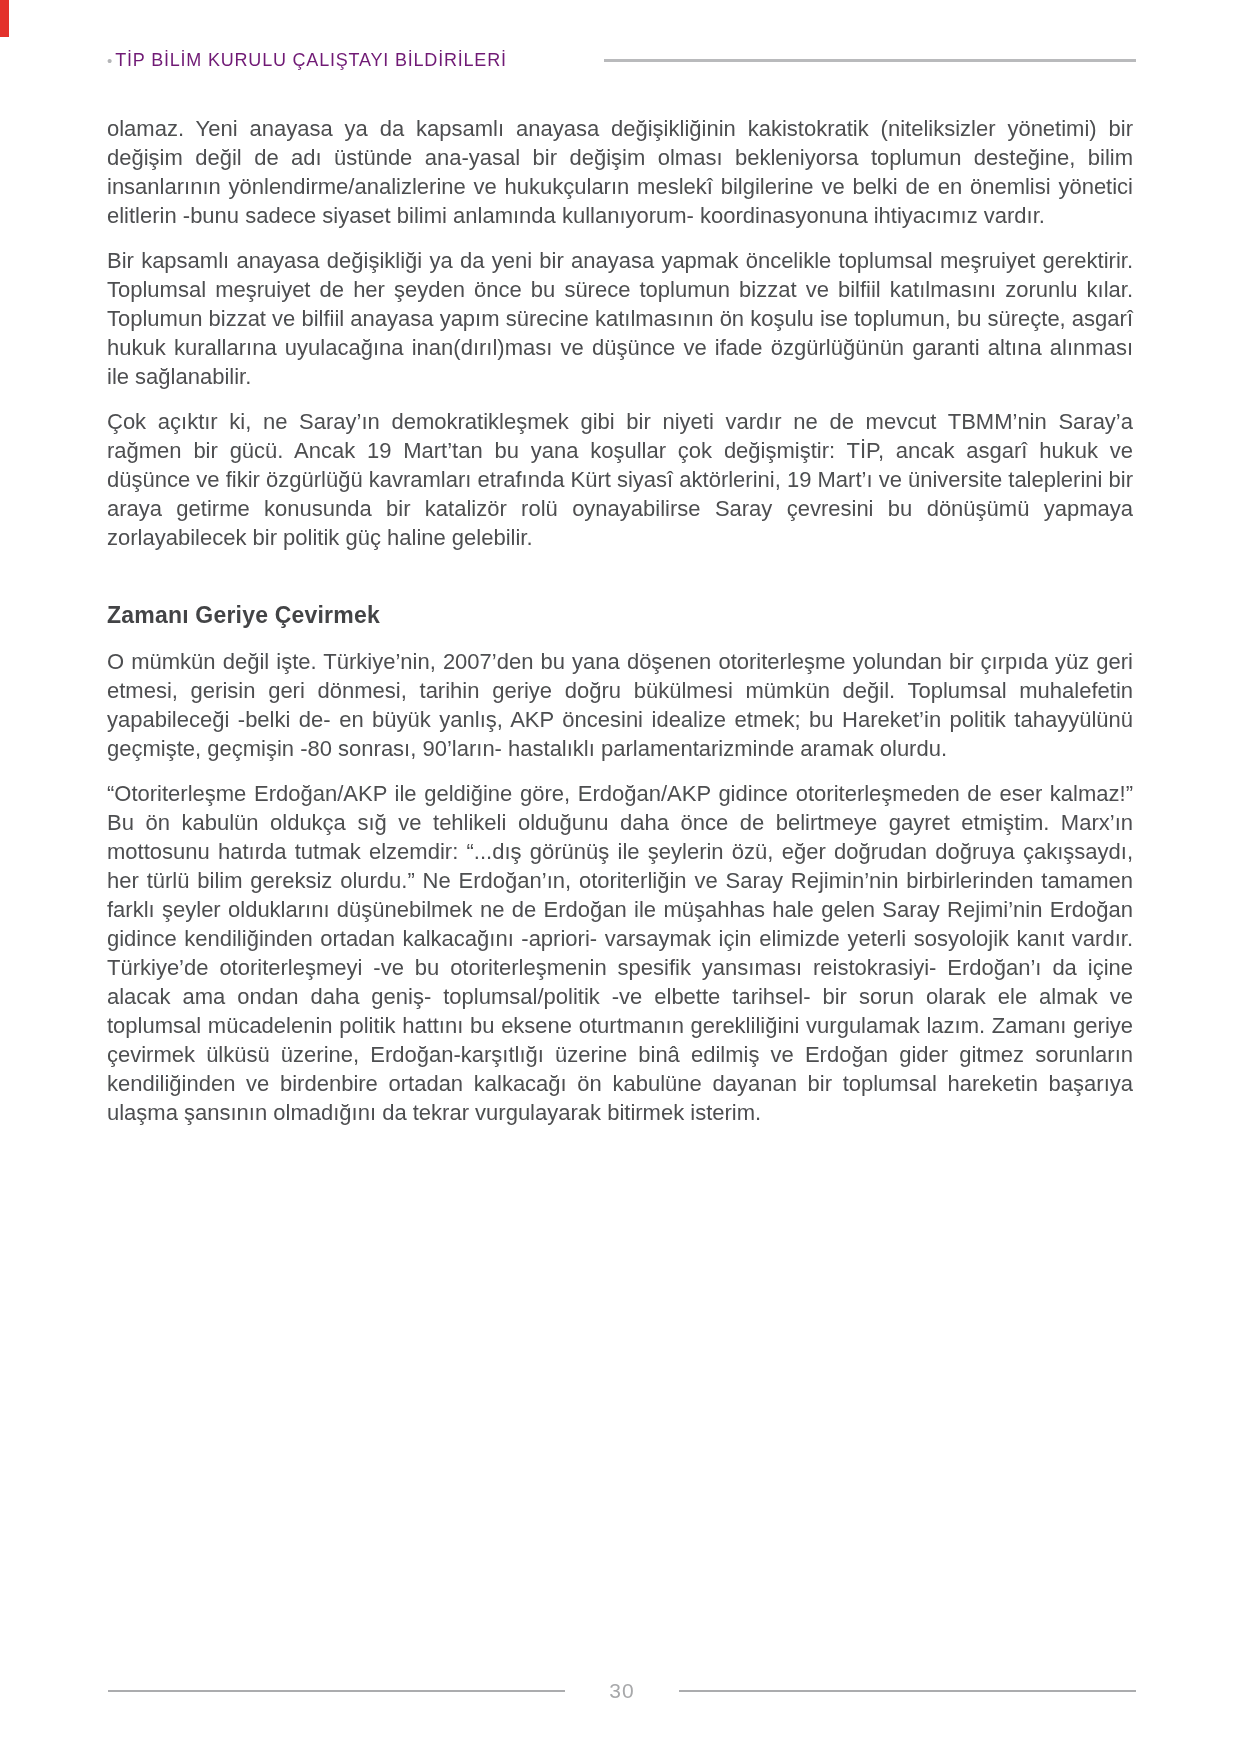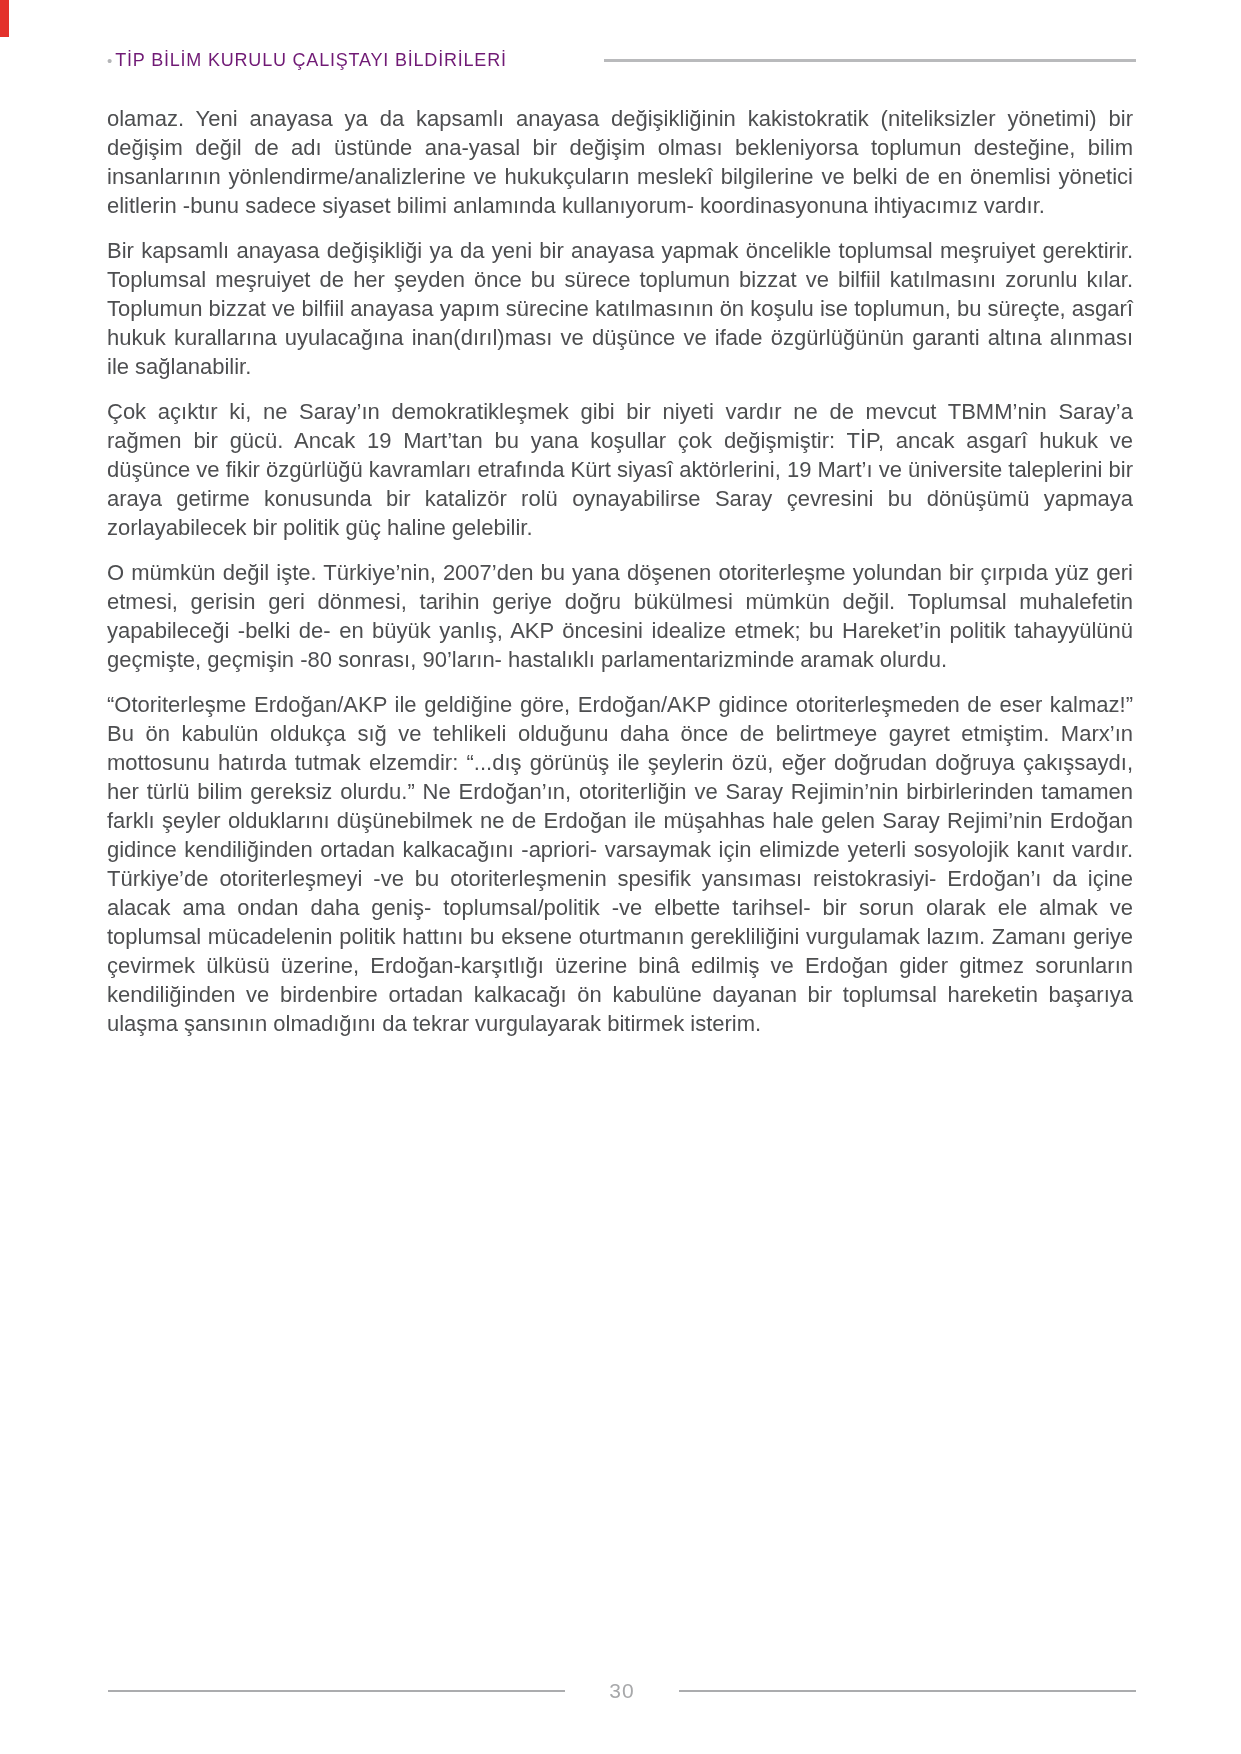--- a/index.html
+++ b/index.html
@@ -53,21 +53,21 @@
     position: absolute;
     left: 107px;
     top: 101px;
     width: 1026px;
     color: #4d4e50;
     font-size: 22px;
     line-height: 29px;
     text-align: justify;
   }
   .content p {
-    margin: 3px 0 16px 0;
+    margin: 13px 0 16px 0;
   }
   .section-heading {
     font-size: 23px;
     font-weight: 700;
     color: #434446;
     margin: 49px 0 17px 0;
     text-align: left;
     letter-spacing: 0.2px;
   }
   .page-footer {
@@ -102,20 +102,21 @@
   <div class="running-header">
     <span class="bullet">•</span>
     <span class="title">TİP BİLİM KURULU ÇALIŞTAYI BİLDİRİLERİ</span>
     <div class="header-rule"></div>
   </div>
 
   <div class="content">
     <p>olamaz. Yeni anayasa ya da kapsamlı anayasa değişikliğinin kakistokratik (niteliksizler yönetimi) bir değişim değil de adı üstünde ana-yasal bir değişim olması bekleniyorsa toplumun desteğine, bilim insanlarının yönlendirme/analizlerine ve hukukçuların meslekî bilgilerine ve belki de en önemlisi yönetici elitlerin -bunu sadece siyaset bilimi anlamında kullanıyorum- koordinasyonuna ihtiyacımız vardır.</p>
     <p>Bir kapsamlı anayasa değişikliği ya da yeni bir anayasa yapmak öncelikle toplumsal meşruiyet gerektirir. Toplumsal meşruiyet de her şeyden önce bu sürece toplumun bizzat ve bilfiil katılmasını zorunlu kılar. Toplumun bizzat ve bilfiil anayasa yapım sürecine katılmasının ön koşulu ise toplumun, bu süreçte, asgarî hukuk kurallarına uyulacağına inan(dırıl)ması ve düşünce ve ifade özgürlüğünün garanti altına alınması ile sağlanabilir.</p>
     <p>Çok açıktır ki, ne Saray’ın demokratikleşmek gibi bir niyeti vardır ne de mevcut TBMM’nin Saray’a rağmen bir gücü. Ancak 19 Mart’tan bu yana koşullar çok değişmiştir: TİP, ancak asgarî hukuk ve düşünce ve fikir özgürlüğü kavramları etrafında Kürt siyasî aktörlerini, 19 Mart’ı ve üniversite taleplerini bir araya getirme konusunda bir katalizör rolü oynayabilirse Saray çevresini bu dönüşümü yapmaya zorlayabilecek bir politik güç haline gelebilir.</p>
+    <h2 class="section-heading">Zamanı Geriye Çevirmek</h2>
     <p>O mümkün değil işte. Türkiye’nin, 2007’den bu yana döşenen otoriterleşme yolundan bir çırpıda yüz geri etmesi, gerisin geri dönmesi, tarihin geriye doğru bükülmesi mümkün değil. Toplumsal muhalefetin yapabileceği -belki de- en büyük yanlış, AKP öncesini idealize etmek; bu Hareket’in politik tahayyülünü geçmişte, geçmişin -80 sonrası, 90’ların- hastalıklı parlamentarizminde aramak olurdu.</p>
     <p>“Otoriterleşme Erdoğan/AKP ile geldiğine göre, Erdoğan/AKP gidince otoriterleşmeden de eser kalmaz!” Bu ön kabulün oldukça sığ ve tehlikeli olduğunu daha önce de belirtmeye gayret etmiştim. Marx’ın mottosunu hatırda tutmak elzemdir: “...dış görünüş ile şeylerin özü, eğer doğrudan doğruya çakışsaydı, her türlü bilim gereksiz olurdu.” Ne Erdoğan’ın, otoriterliğin ve Saray Rejimin’nin birbirlerinden tamamen farklı şeyler olduklarını düşünebilmek ne de Erdoğan ile müşahhas hale gelen Saray Rejimi’nin Erdoğan gidince kendiliğinden ortadan kalkacağını -apriori- varsaymak için elimizde yeterli sosyolojik kanıt vardır. Türkiye’de otoriterleşmeyi -ve bu otoriterleşmenin spesifik yansıması reistokrasiyi- Erdoğan’ı da içine alacak ama ondan daha geniş- toplumsal/politik -ve elbette tarihsel- bir sorun olarak ele almak ve toplumsal mücadelenin politik hattını bu eksene oturtmanın gerekliliğini vurgulamak lazım. Zamanı geriye çevirmek ülküsü üzerine, Erdoğan-karşıtlığı üzerine binâ edilmiş ve Erdoğan gider gitmez sorunların kendiliğinden ve birdenbire ortadan kalkacağı ön kabulüne dayanan bir toplumsal hareketin başarıya ulaşma şansının olmadığını da tekrar vurgulayarak bitirmek isterim.</p>
   </div>
 
   <div class="page-footer">
     <div class="footer-rule"></div>
     <span class="page-number">30</span>
     <div class="footer-rule"></div>
   </div>
 

